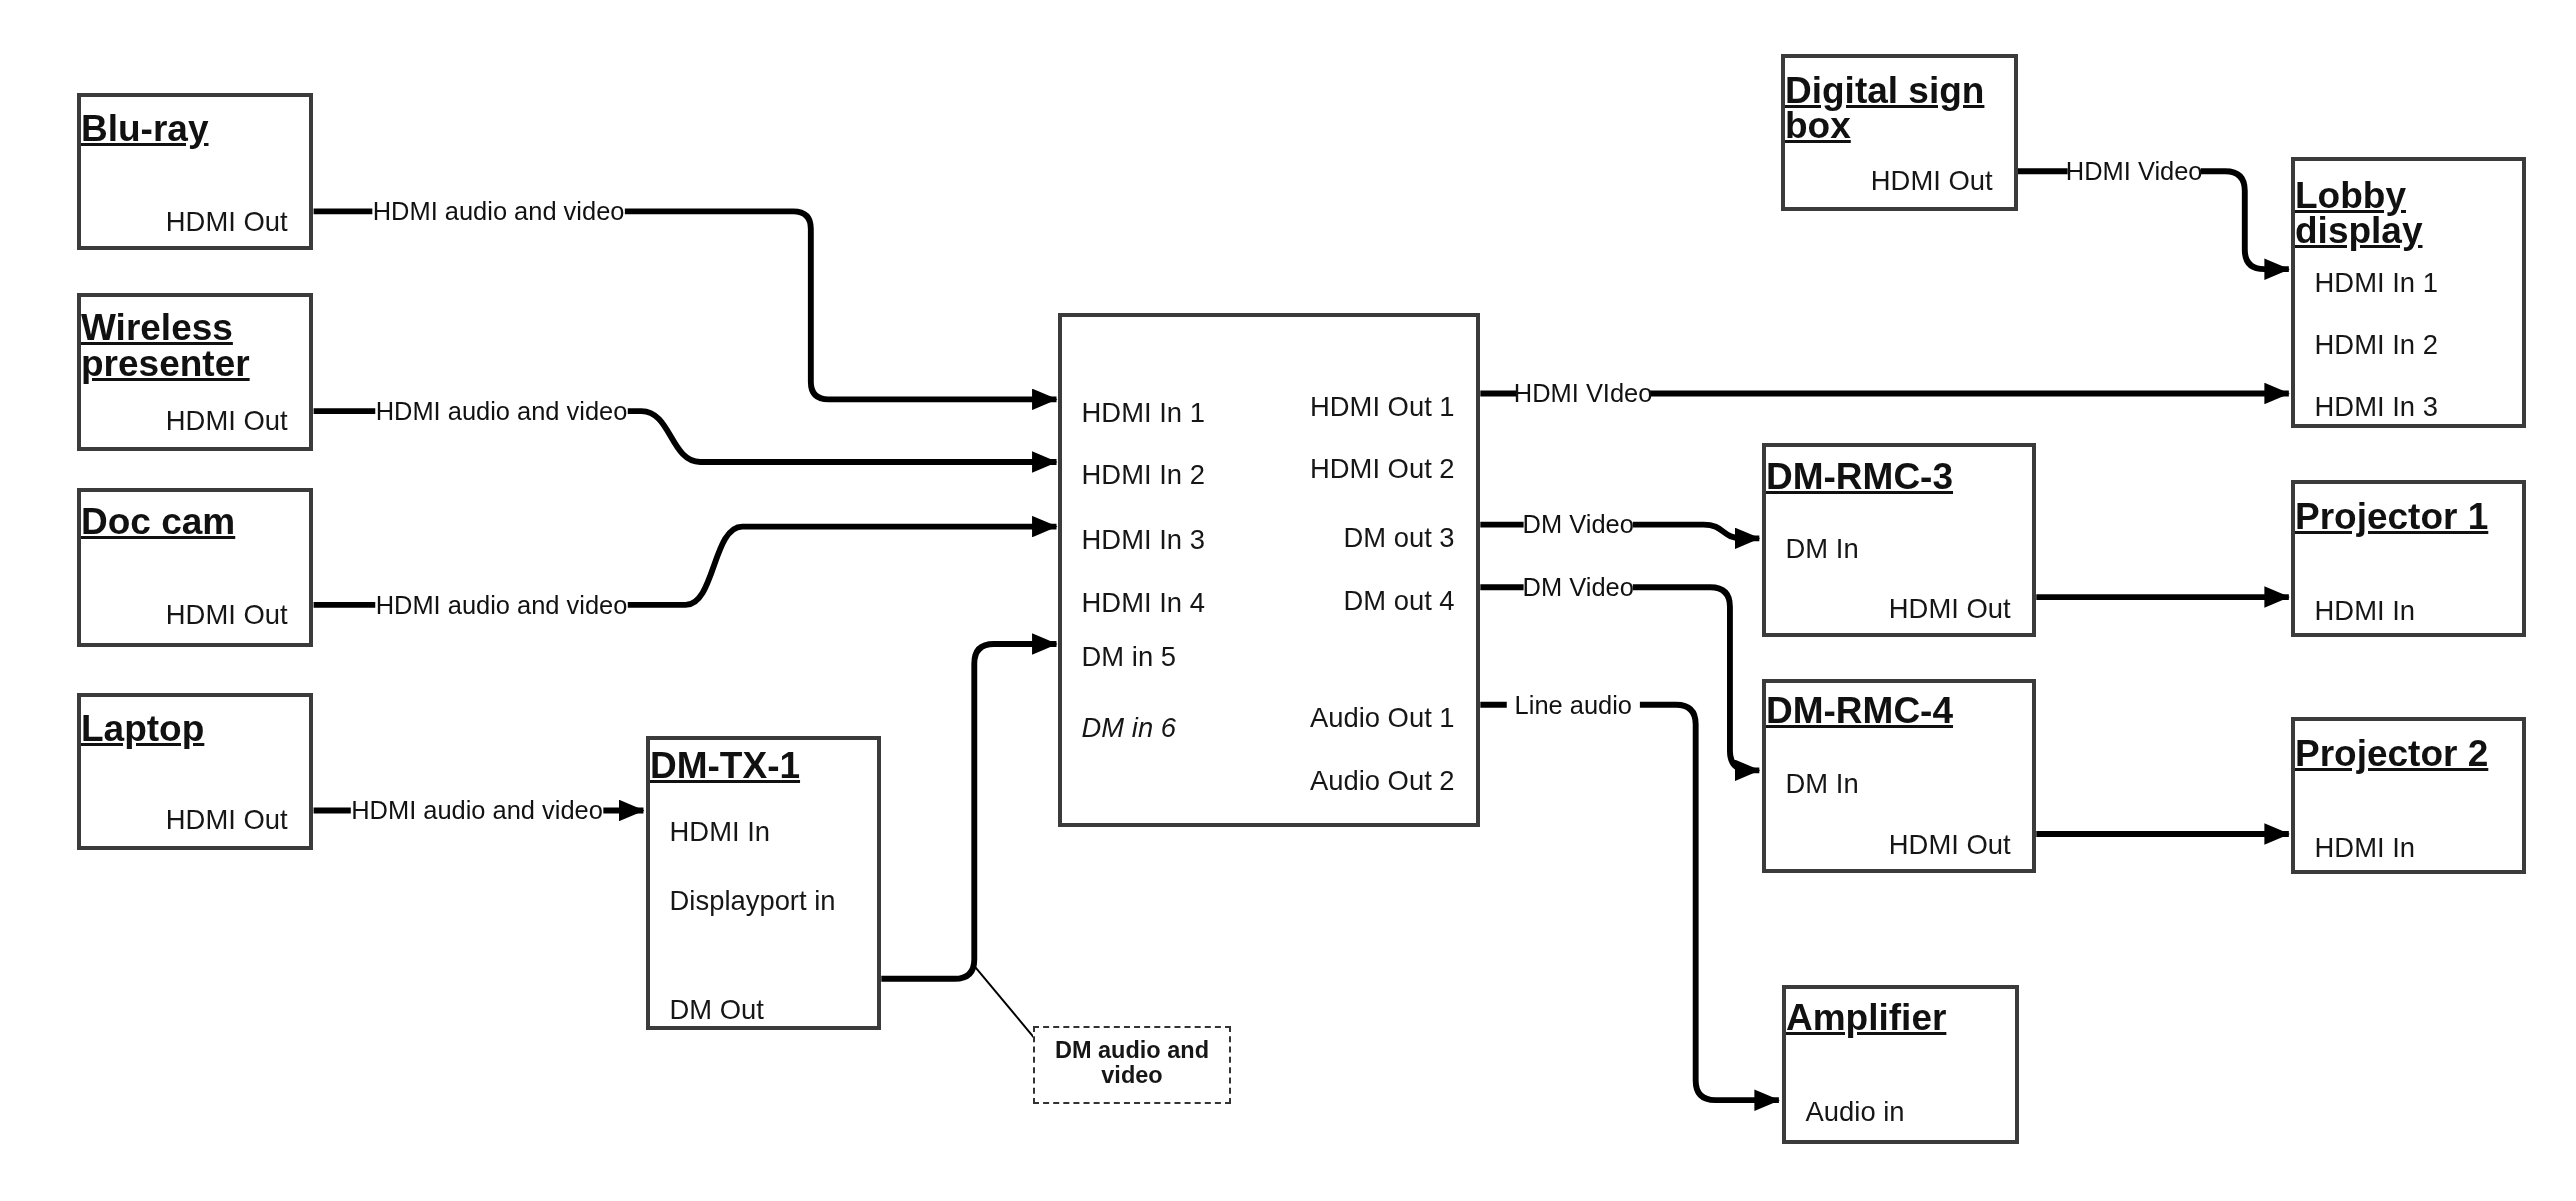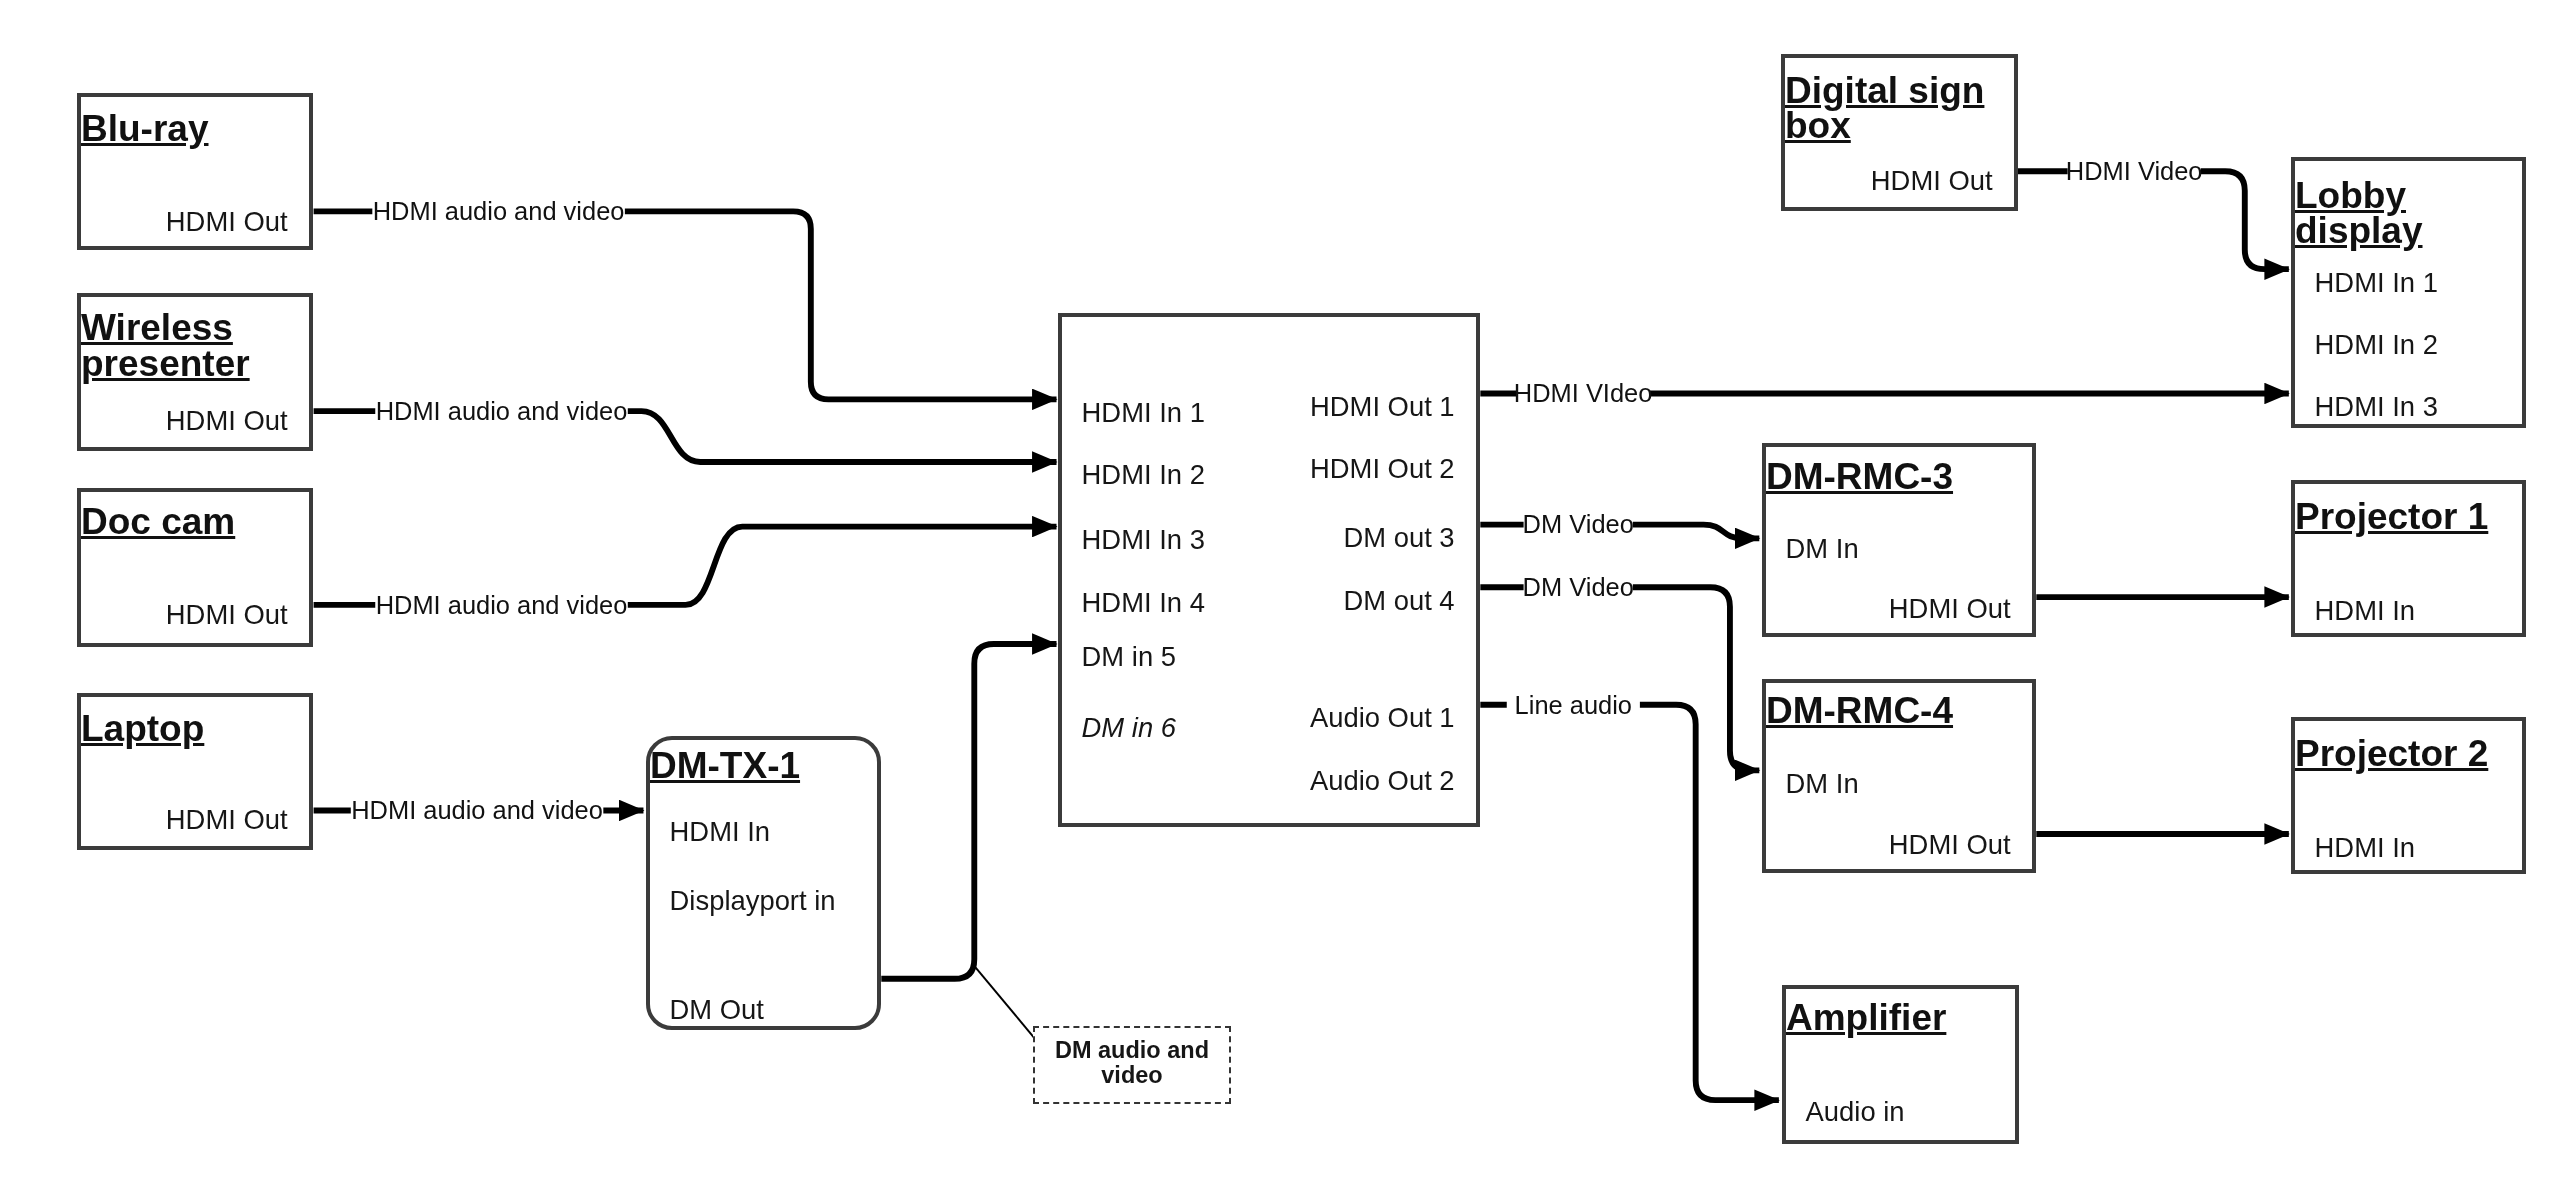--- a/index.html
+++ b/index.html
@@ -73,21 +73,21 @@
         <div class="port" style="top: 93px; left: 19.6px; width: 187px; text-align: right;">HDMI Out</div>
       </div>
       <div class="box" style="left: 77px; top: 488px; width: 236px; height: 159px;">
         <div class="title-line" style="top: 10.8px;">Doc cam</div>
         <div class="port" style="top: 92px; left: 19.6px; width: 187px; text-align: right;">HDMI Out</div>
       </div>
       <div class="box" style="left: 77px; top: 693px; width: 236px; height: 157px;">
         <div class="title-line" style="top: 12.7px;">Laptop</div>
         <div class="port" style="top: 92px; left: 19.6px; width: 187px; text-align: right;">HDMI Out</div>
       </div>
-      <div class="box" style="left: 646px; top: 736px; width: 235px; height: 294px; border-radius: 26px;">
+      <div class="box" style="left: 646px; top: 736px; width: 235px; height: 294px;">
         <div class="title-line" style="top: 6.9px;">DM-TX-1</div>
         <div class="port" style="top: 61px; left: 19.6px; width: 186px; text-align: left;">HDMI In</div>
         <div class="port" style="top: 130px; left: 19.6px; width: 186px; text-align: left;">Displayport in</div>
         <div class="port" style="top: 239px; left: 19.6px; width: 186px; text-align: left;">DM Out</div>
       </div>
       <div class="box" style="left: 1058px; top: 313px; width: 422px; height: 514px;">
         <div class="port" style="top: 65px; left: 19.6px; width: 373px; text-align: left;">HDMI In 1</div>
         <div class="port" style="top: 127px; left: 19.6px; width: 373px; text-align: left;">HDMI In 2</div>
         <div class="port" style="top: 192px; left: 19.6px; width: 373px; text-align: left;">HDMI In 3</div>
         <div class="port" style="top: 255px; left: 19.6px; width: 373px; text-align: left;">HDMI In 4</div>

